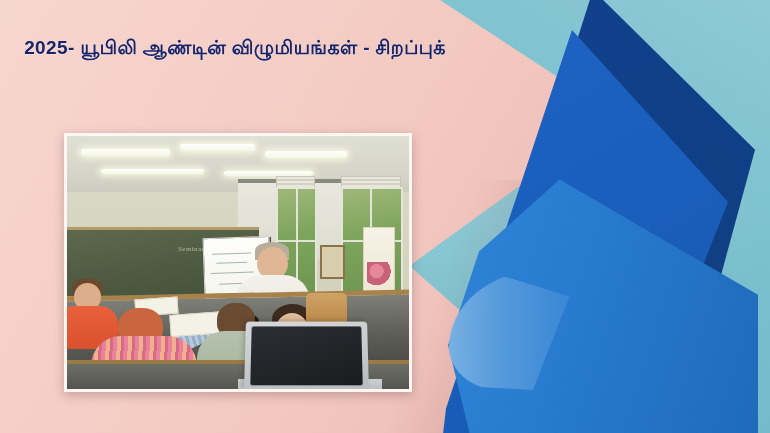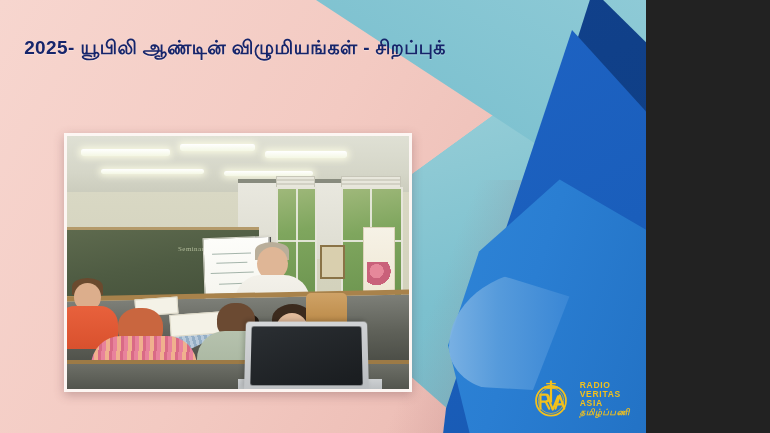--- a/index.html
+++ b/index.html
@@ -2,21 +2,21 @@
 <html><head>
 <meta charset="utf-8">
 <style>
   html, body {
     margin: 0;
     padding: 0;
     background: #222;
   }
   #poster {
     position: relative;
-    width: 646px;
+    width: 770px;
     height: 433px;
     overflow: hidden;
     font-family: "Liberation Sans", sans-serif;
     background: #f3cdc6;
   }
 
   
   .bg-base {
     position: absolute;
     inset: 0;
@@ -414,32 +414,14 @@
       <div class="ph-table2"></div>
 
       <div class="laptop-base"></div>
       <div class="laptop-lid">
         <div class="laptop-screen"></div>
       </div>
 
     </div>
   </div>
 
-  <div class="logo">
-    <svg class="logo-mark" viewBox="0 0 100 100">
-      <circle cx="50" cy="54" r="34" fill="none" stroke="#f3c11c" stroke-width="4"></circle>
-      <circle cx="50" cy="54" r="29" fill="none" stroke="#f3c11c" stroke-width="1.6"></circle>
-      <path d="M50 8 L50 58" stroke="#f3c11c" stroke-width="5" fill="none"></path>
-      <path d="M34 24 L66 24" stroke="#f3c11c" stroke-width="5" fill="none"></path>
-      <path d="M39 15 L61 15" stroke="#f3c11c" stroke-width="3" fill="none"></path>
-      <path d="M26 40 L26 72 M26 40 L38 40 Q45 40 45 48 Q45 56 38 56 L26 56 M38 56 L46 72" stroke="#f3c11c" stroke-width="5" fill="none" stroke-linecap="round"></path>
-      <path d="M42 44 L54 74 L66 44" stroke="#f3c11c" stroke-width="5" fill="none" stroke-linecap="round" stroke-linejoin="round"></path>
-      <path d="M60 72 L70 42 L80 72 M64 62 L76 62" stroke="#f3c11c" stroke-width="5" fill="none" stroke-linecap="round" stroke-linejoin="round"></path>
-    </svg>
-    <div class="logo-text">
-      <div>RADIO</div>
-      <div>VERITAS</div>
-      <div>ASIA</div>
-      <div class="logo-tamil">தமிழ்ப்பணி</div>
-    </div>
-  </div>
 
 </div>
 
 </body></html>

